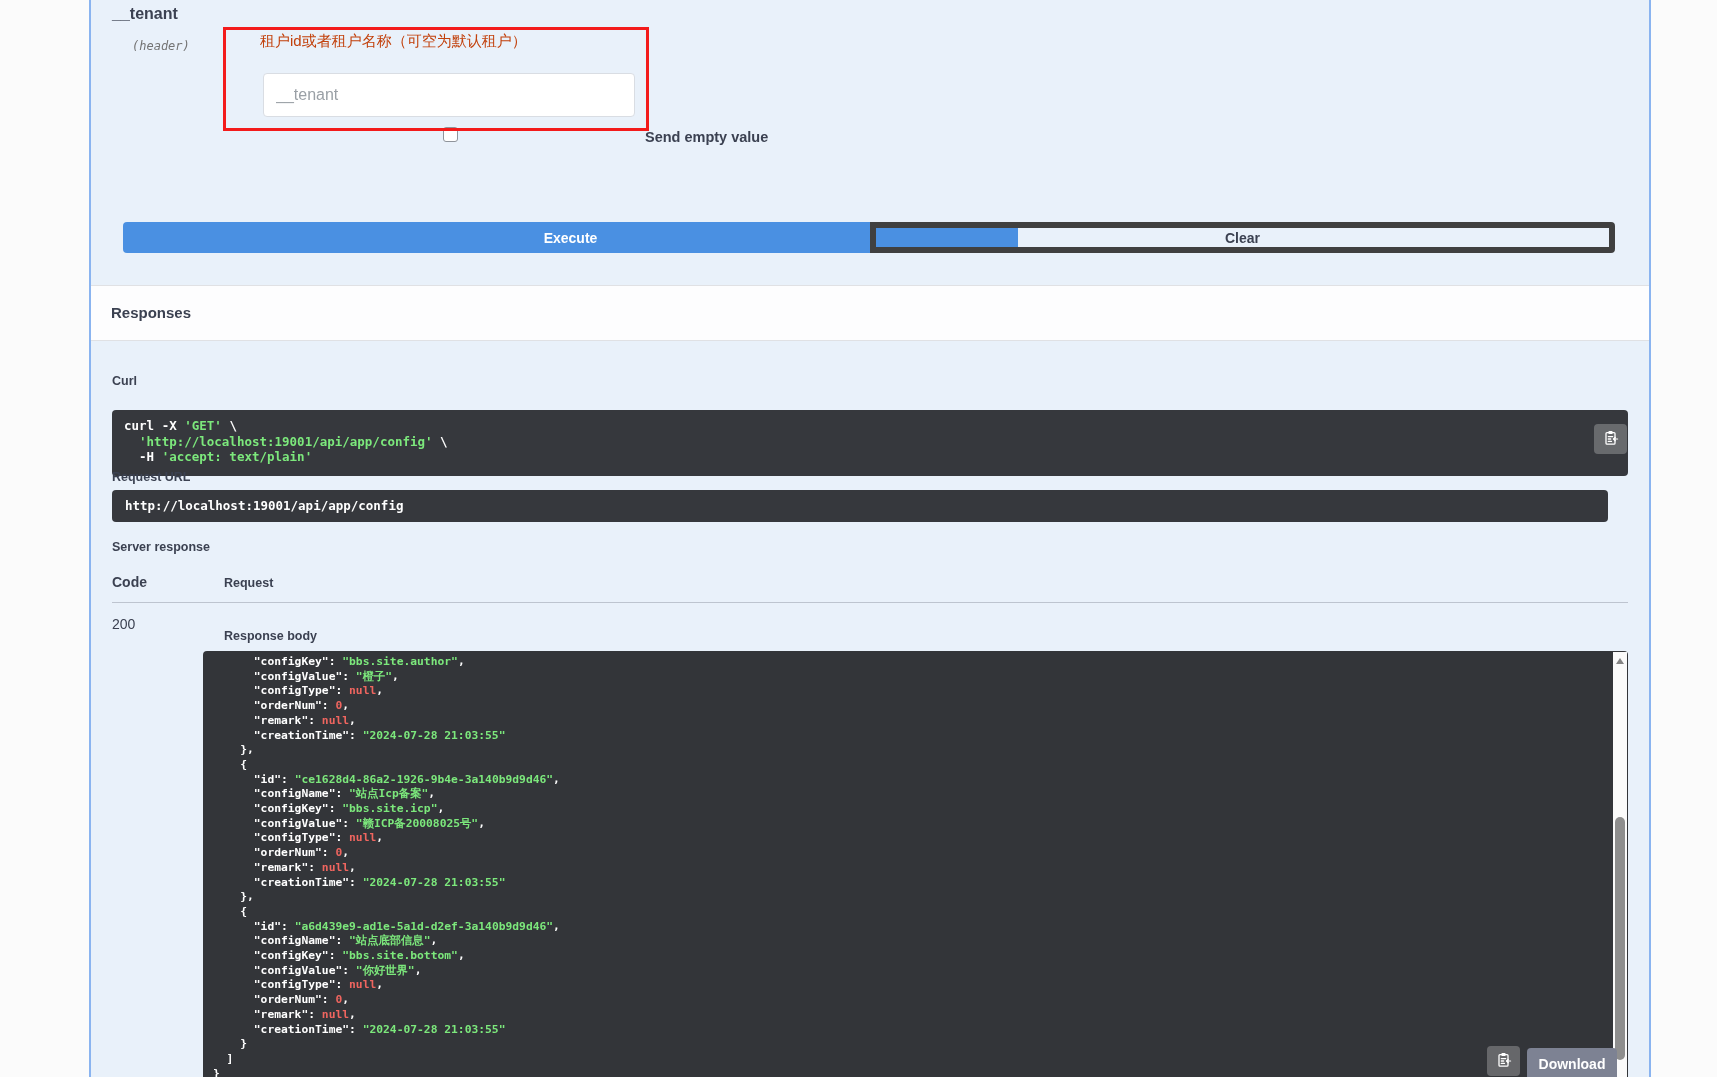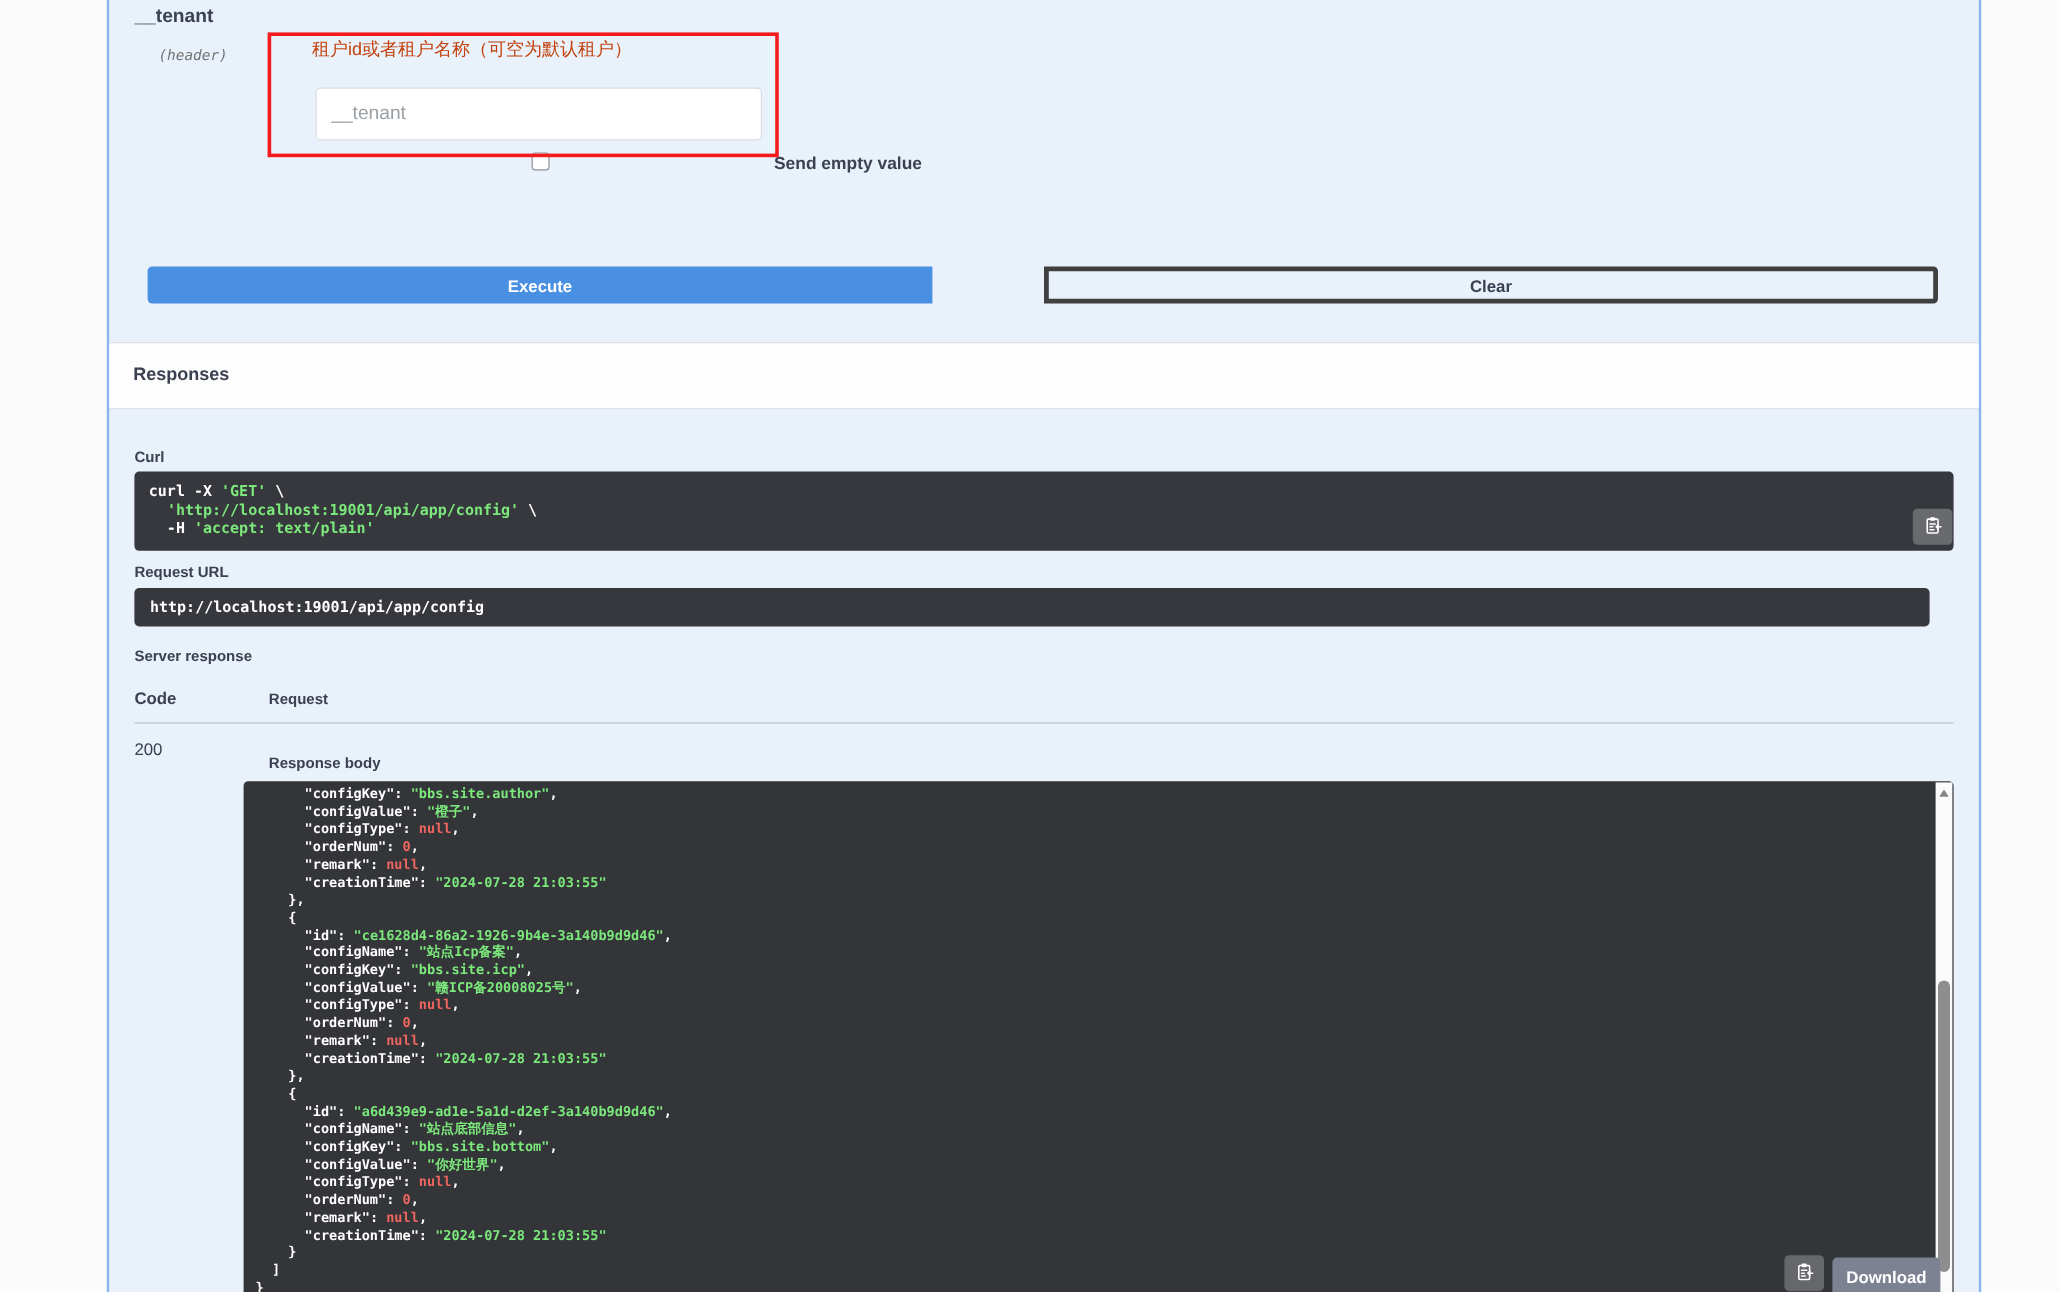--- a/index.html
+++ b/index.html
@@ -26,33 +26,33 @@
     border: 1px solid #d9dde3; border-radius: 4px; padding: 0 12px; font-size: 16px;
     color: #3b4151; outline: none; }
   .tenant-input::placeholder { color: #9aa0a6; }
 
   .empty-cb { left: 443px; top: 127px; width: 15px; height: 15px; appearance: none;
     background: #fff; border: 1px solid #8f949b; border-radius: 3px; cursor: pointer; }
   .empty-lbl { left: 645px; top: 129px; font-size: 14.5px; font-weight: bold; text-align: right; }
 
   .btn { display: flex; align-items: center; justify-content: center;
     font-size: 14px; font-weight: bold; cursor: pointer; height: 31px; }
-  .execute-btn { left: 123px; top: 222px; width: 654px; background: #4a90e2; color: #fff;
+  .execute-btn { left: 123px; top: 222px; width: 895px; background: #4a90e2; color: #fff;
     border: none; border-radius: 4px 0 0 4px; }
   .clear-btn { left: 870px; top: 222px; width: 745px; background: transparent; color: #3b4151;
-    border: 4px solid #404040; border-radius: 0 4px 4px 0; }
+    border: 6px solid #404040; border-radius: 0 4px 4px 0; }
 
   .responses-band { left: 91px; top: 285px; width: 1558px; height: 56px; background: #fdfdfe;
     border-top: 1px solid rgba(59,65,81,.15); border-bottom: 1px solid rgba(59,65,81,.15); }
   .responses-title { left: 111px; top: 304px; font-size: 15px; font-weight: bold; }
 
   .curl-label { left: 112px; top: 374px; }
   .code-dark { background: #36383d; border-radius: 4px; color: #fff;
     font-family: "DejaVu Sans Mono", monospace; }
-  .curl-block { left: 112px; top: 393px; width: 1516px; height: 66px; padding: 8px 12px;
+  .curl-block { left: 112px; top: 410px; width: 1516px; height: 66px; padding: 8px 12px;
     font-size: 12.5px; font-weight: bold; line-height: 15.5px; white-space: pre; overflow: hidden; }
 
   .copy-btn { width: 33px; height: 30px; background: rgba(255,255,255,.25); border: none;
     border-radius: 4px; display: flex; align-items: center; justify-content: center; cursor: pointer; }
   .curl-copy { left: 1594px; top: 424px; }
   .resp-copy { left: 1487px; top: 1046px; }
 
   .requrl-label { left: 112px; top: 470px; }
   .requrl-block { left: 112px; top: 490px; width: 1496px; height: 32px; line-height: 32px;
     padding: 0 13px; font-size: 12.5px; font-weight: bold; white-space: pre; }

